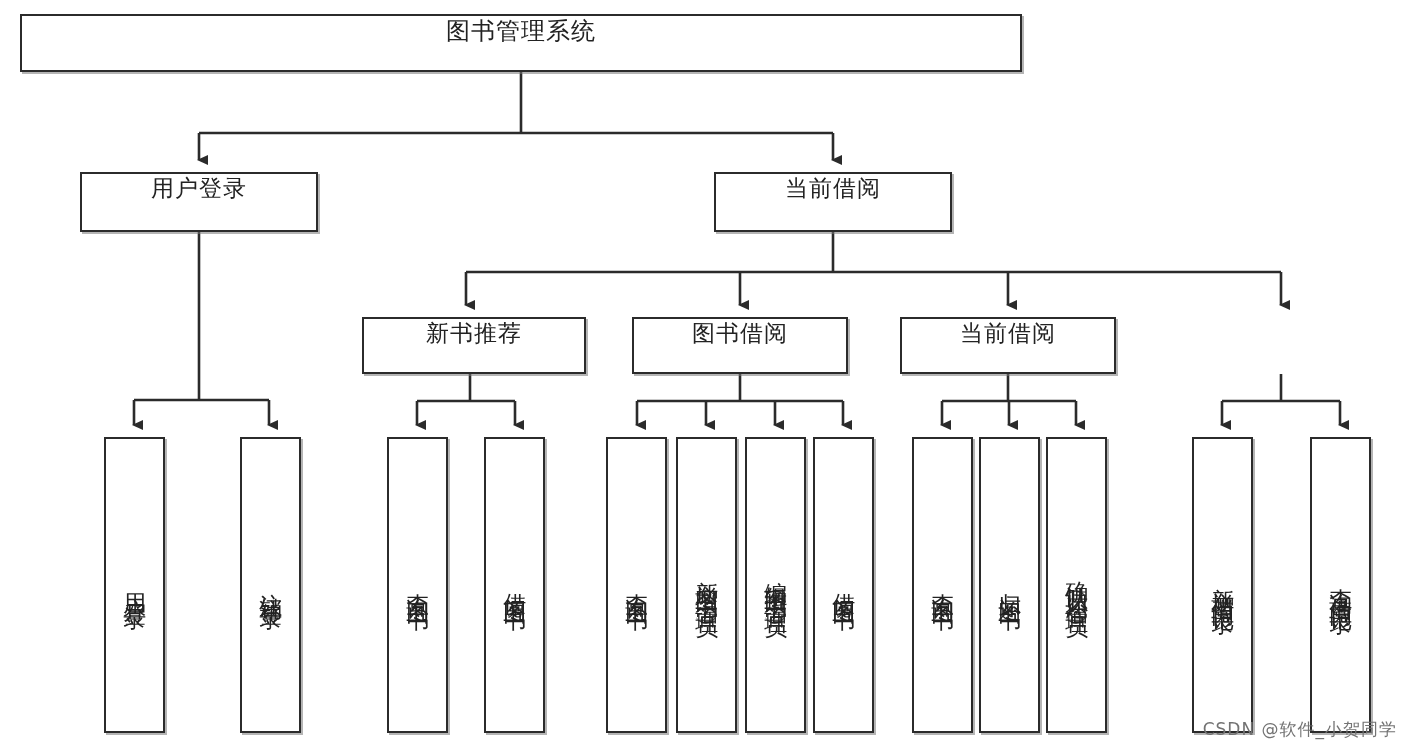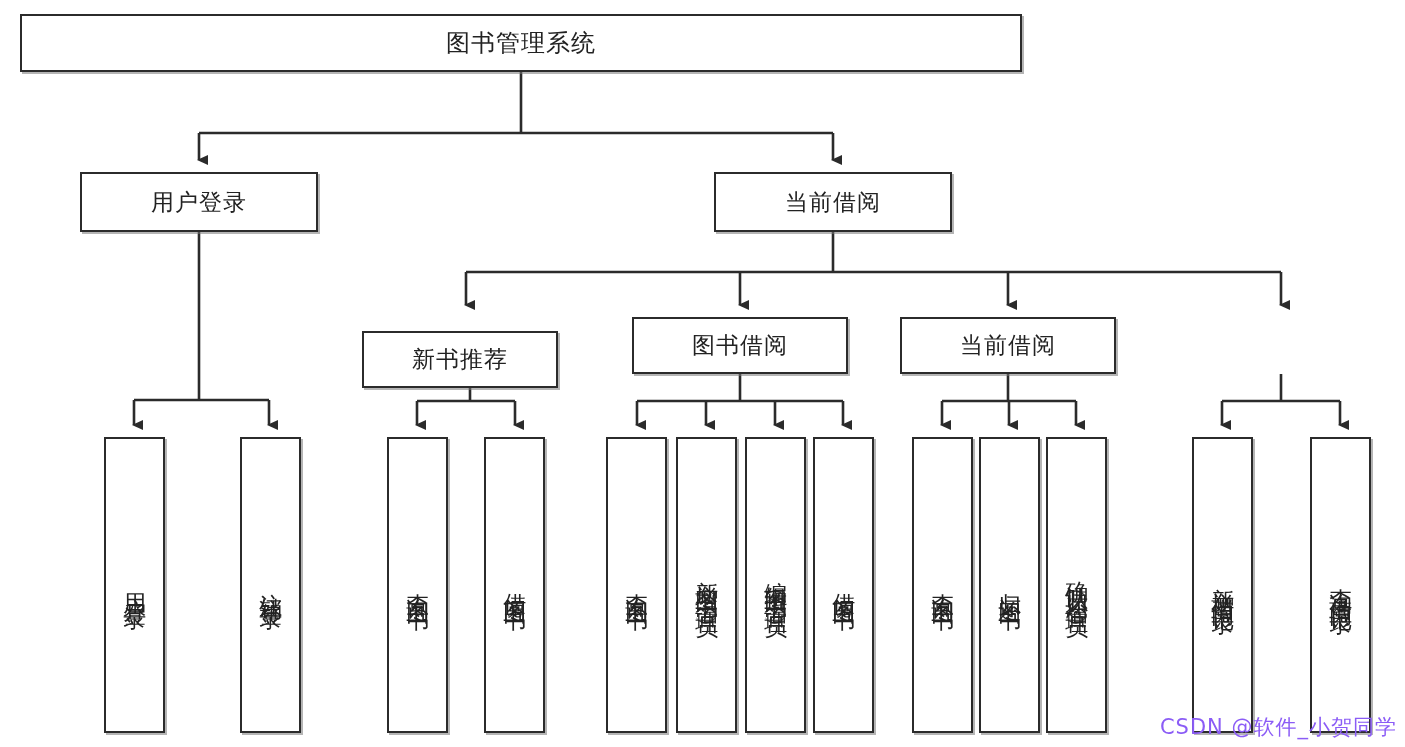--- a/index.html
+++ b/index.html
@@ -25,21 +25,20 @@
     height: 747px;
     pointer-events: none;
   }
   .node {
     position: absolute;
     box-sizing: border-box;
     background: #ffffff;
     border: 2.5px solid #2b2b2b;
     box-shadow: 2px 2px 0 rgba(120,120,120,0.55);
     display: flex;
-    align-items: center;
     justify-content: center;
     color: #222222;
     z-index: 2;
   }
   .node.horiz {
     font-size: 23px;
     letter-spacing: 1px;
     line-height: 1.25;
     text-align: center;
   }
@@ -59,22 +58,22 @@
   }
   .node.vert .vlabel {
     writing-mode: vertical-rl;
     text-orientation: upright;
     display: block;
   }
   .watermark {
     position: absolute;
     right: 8px;
     bottom: 6px;
-    font-size: 21px;
-    color: #8b5cf6;
+    font-size: 17px;
+    color: #737373;
     letter-spacing: 1px;
     z-index: 5;
     white-space: nowrap;
   }
 </style>
 </head>
 <body>
 
 <div id="canvas">
 
@@ -133,21 +132,21 @@
   </div>
 
   <div class="node horiz" style="left:80px; top:172px; width:238px; height:60px;">
     <span>用户登录</span>
   </div>
 
   <div class="node horiz" style="left:714px; top:172px; width:238px; height:60px;">
     <span>当前借阅</span>
   </div>
 
-  <div class="node horiz" style="left:362px; top:317px; width:196px; height:57px;margin-top:14px;">
+  <div class="node horiz" style="left:362px; top:317px; width:224px; height:57px;">
     <span>新书推荐</span>
   </div>
 
   <div class="node horiz" style="left:900px; top:317px; width:216px; height:57px;">
     <span>当前借阅</span>
   </div>
 
   <div class="node horiz" style="left:632px; top:317px; width:216px; height:57px;">
     <span>图书借阅</span>
   </div>

